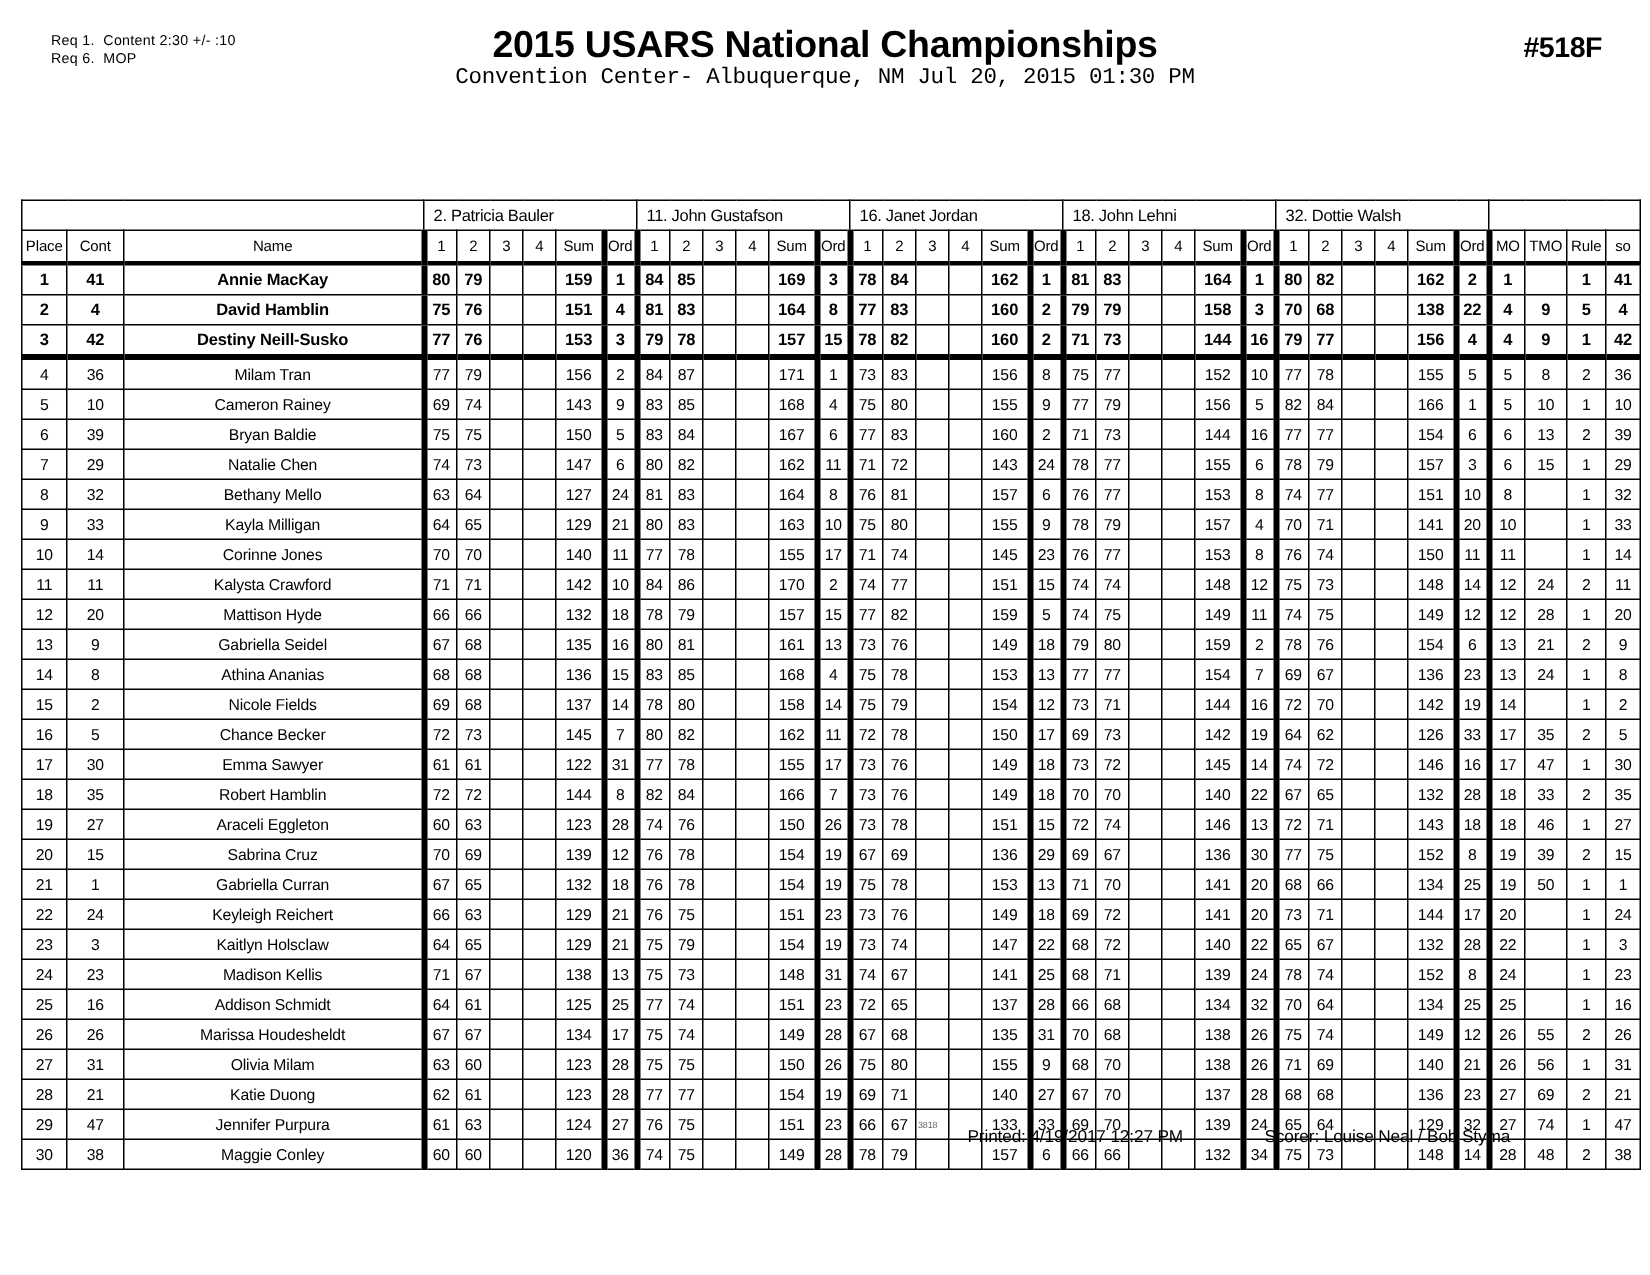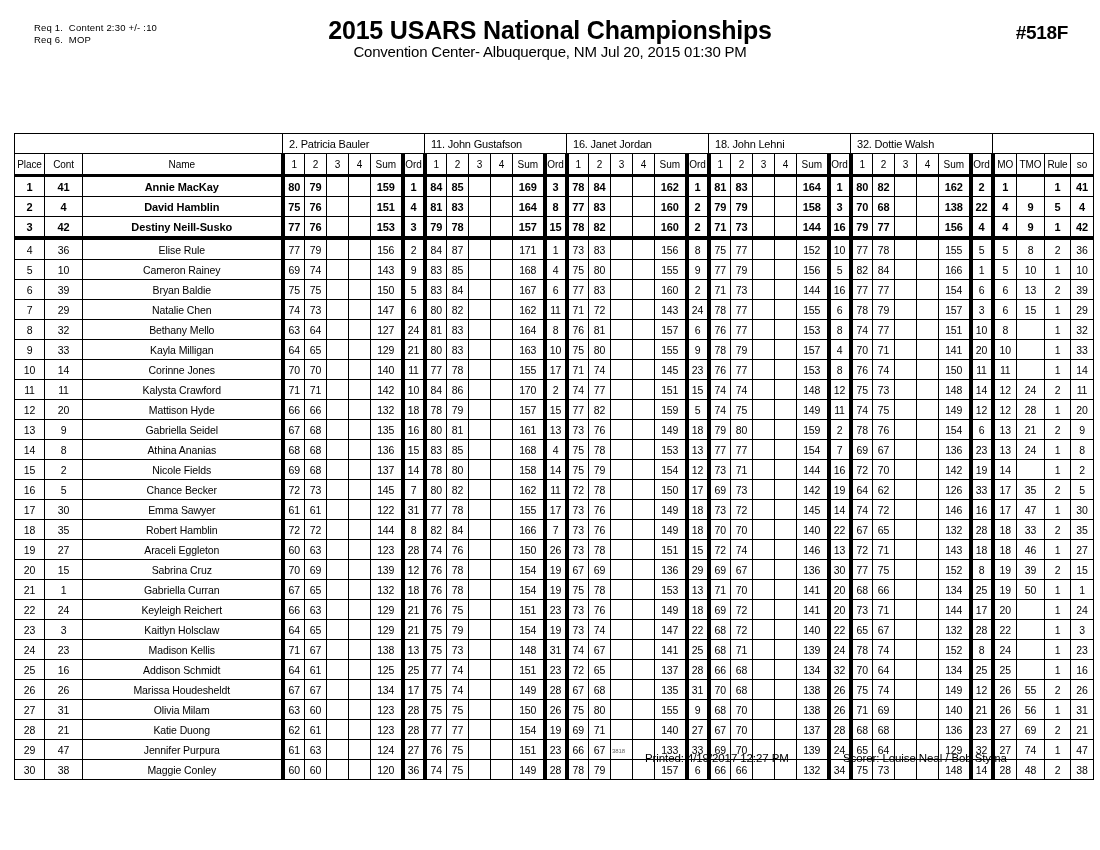--- a/index.html
+++ b/index.html
@@ -14,21 +14,21 @@
   
   #req-block{
     position:absolute;left:14px;top:22px;
     font-size:9.5px;line-height:12px;letter-spacing:.2px;margin-left:20px;
   }
   #req-block div{white-space:pre;}
   #title-block{
     position:absolute;left:0;top:18px;width:1100px;text-align:center;
   }
   .t-main{font-size:25px;font-weight:bold;letter-spacing:-.2px;line-height:24px;}
-  .t-venue{font-size:15px;line-height:20px;letter-spacing:-.2px;}
+  .t-venue{font-size:15px;line-height:20px;letter-spacing:-.2px;font-family:Liberation Mono, monospace;}
   .t-event{font-size:19px;font-weight:bold;line-height:26px;letter-spacing:-.2px;}
   .t-report{font-size:15px;line-height:22px;letter-spacing:-.1px;}
   #event-code{
     position:absolute;right:32px;top:22px;
     font-size:19px;font-weight:bold;letter-spacing:-.3px;
   }
   
   #grid-wrap{position:absolute;left:14px;top:133px;}
   table.grid{border-collapse:collapse;table-layout:fixed;padding-left:25px;}
   table.grid td,table.grid th{
@@ -299,21 +299,21 @@
           <td>156</td>
           <td class="ord">4</td>
           <td>4</td>
           <td>9</td>
           <td>1</td>
           <td>42</td>
         </tr>
         <tr class="">
           <td class="place">4</td>
           <td>36</td>
-          <td class="name">Elise Rule</td>
+          <td class="name">Milam Tran</td>
           <td class="sep-l">77</td>
           <td>79</td>
           <td></td>
           <td></td>
           <td>156</td>
           <td class="ord">2</td>
           <td class="sep-l">84</td>
           <td>87</td>
           <td></td>
           <td></td>

